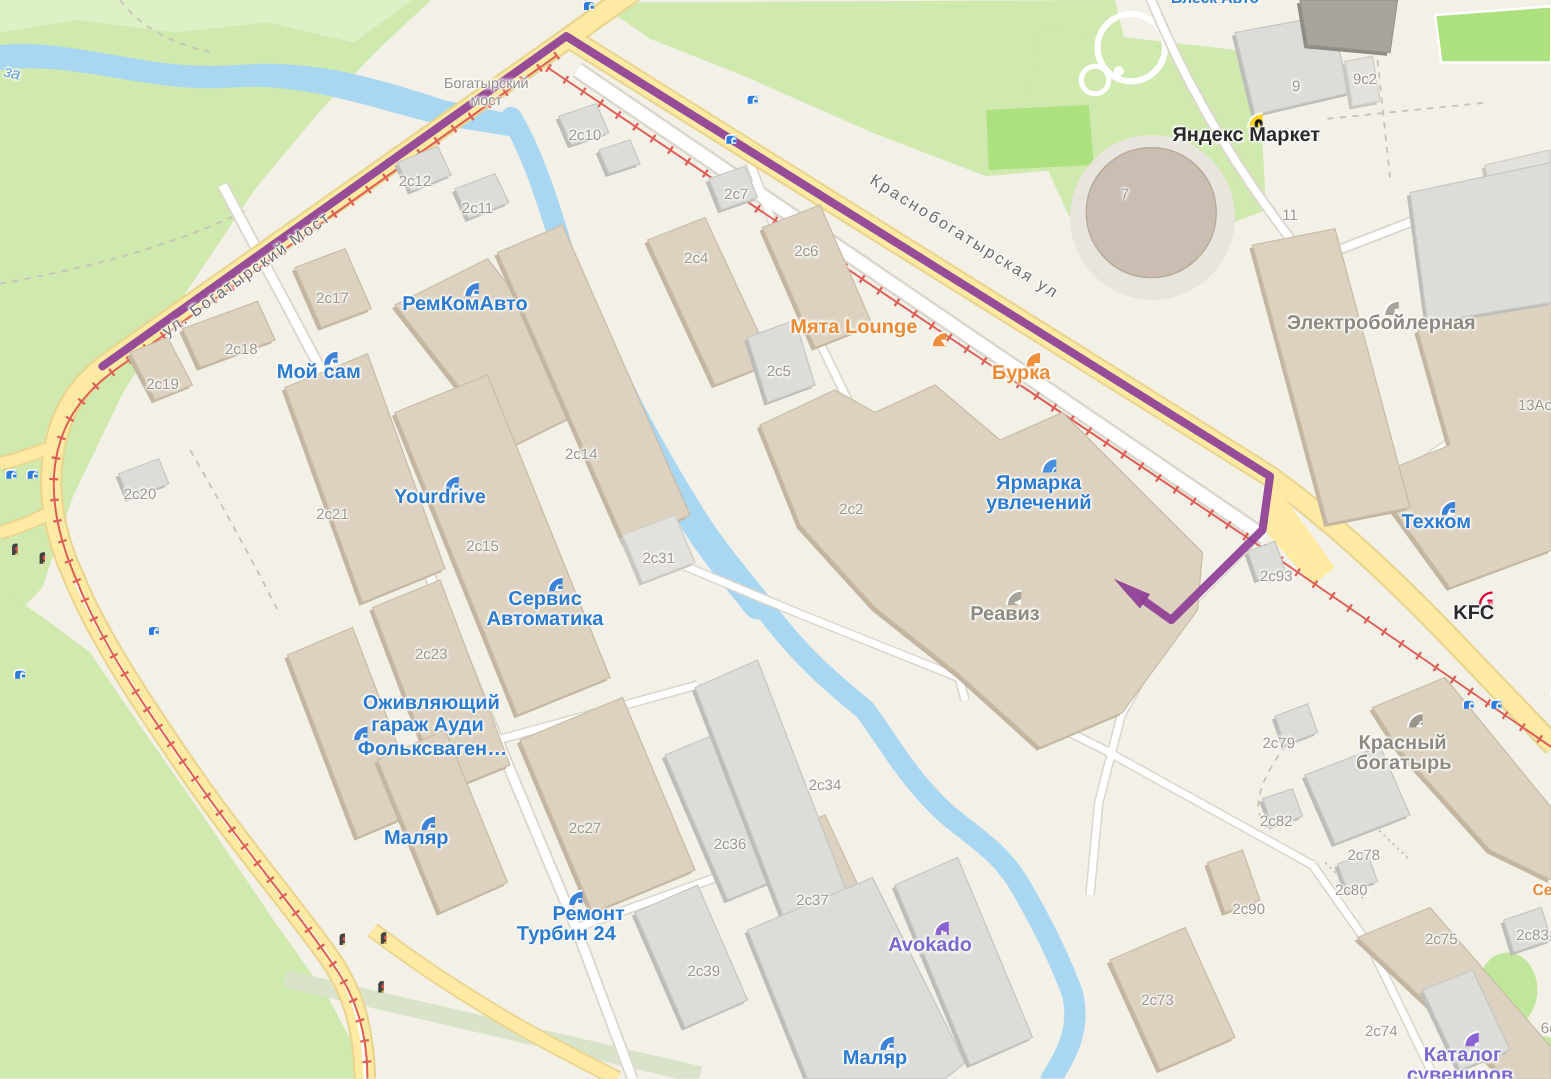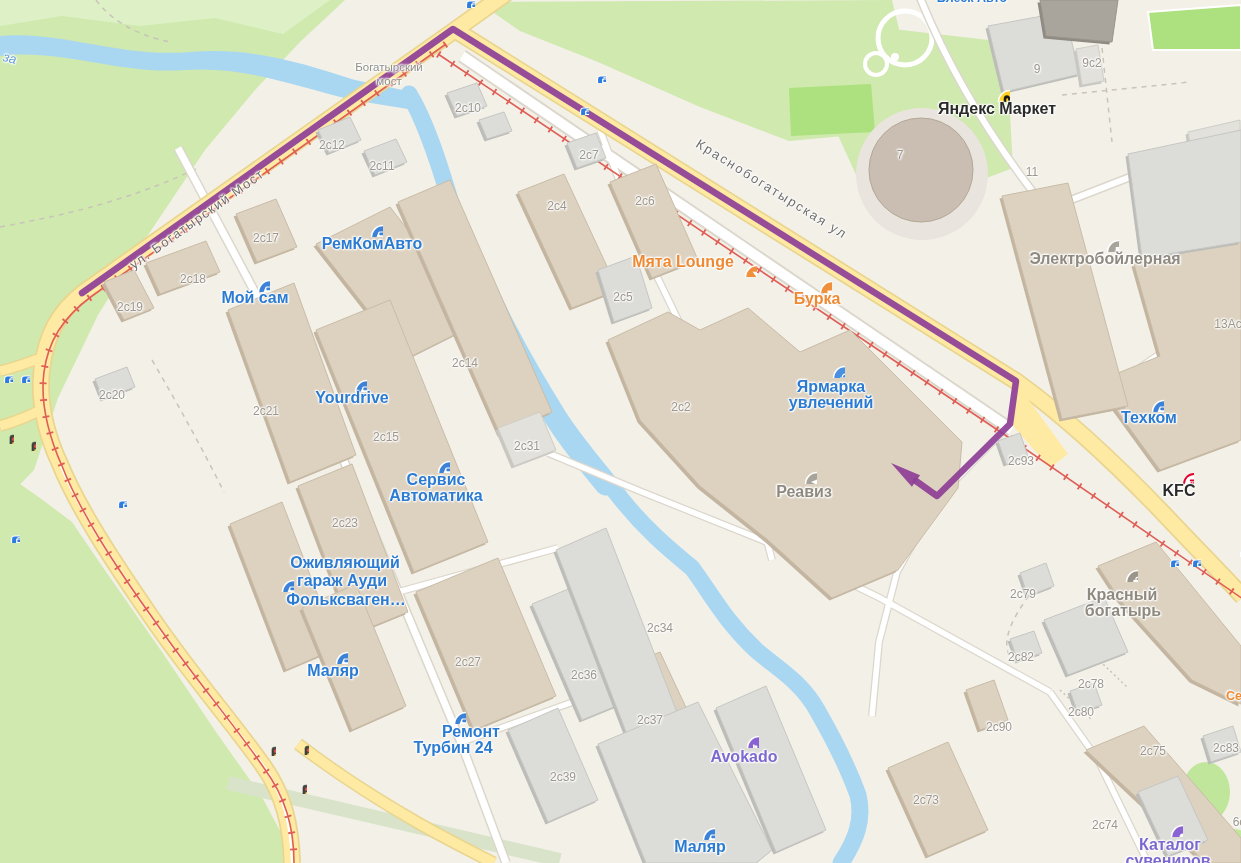--- a/index.html
+++ b/index.html
@@ -466,21 +466,21 @@
         <span class="lbl poi-line poi-purple" style="left: 1168px; top: 861px;">сувениров</span>
       </div>
       <span class="lbl " style="left: 197px; top: 219px; color: rgb(109, 109, 109); font-size: 13px; letter-spacing: 1.5px; transform: translate(-50%, -50%) rotate(-35.5deg);">ул. Богатырский Мост</span>
       <span class="lbl " style="left: 772px; top: 189px; color: rgb(109, 109, 109); font-size: 13px; letter-spacing: 2px; transform: translate(-50%, -50%) rotate(32deg);">Краснобогатырская ул</span>
       <span class="lbl " style="left: 389px; top: 67px; color: rgb(142, 142, 138); font-size: 11.5px;">Богатырский</span>
       <span class="lbl " style="left: 389px; top: 81px; color: rgb(142, 142, 138); font-size: 11.5px;">мост</span>
       <span class="lbl " style="left: 10px; top: 58px; color: rgb(100, 160, 214); font-size: 13px; font-style: italic; transform: translate(-50%, -50%) rotate(14deg);">за</span>
       <span class="lbl " style="left: 972px; top: -2px; color: rgb(43, 123, 210); font-size: 12.5px; font-weight: bold;">Блеск Авто</span>
       <span class="lbl " style="left: 1228px; top: 324px; color: rgb(156, 150, 140); font-size: 12px;">13Ас</span>
       <span class="lbl " style="left: 1239px; top: 822px; color: rgb(156, 150, 140); font-size: 12px;">6с</span>
-      <span class="lbl " style="left: 1234px; top: 696px; color: rgb(238, 138, 51); font-size: 12.5px; font-weight: bold;">Се</span>
+      <span class="lbl " style="left: 1234px; top: 712px; color: rgb(238, 138, 51); font-size: 12.5px; font-weight: bold;">Се</span>
     </div>
 <svg width="22" height="20" viewBox="-11 -10 22 20" class="transit-icon" style="position: absolute; left: 453px; top: -12px;">
       <use href="#sym-tram"></use>
     </svg>
     <svg width="22" height="20" viewBox="-11 -10 22 20" class="transit-icon" style="position: absolute; left: 584px; top: 63px;">
       <use href="#sym-tram"></use>
     </svg>
     <svg width="22" height="20" viewBox="-11 -10 22 20" class="transit-icon" style="position: absolute; left: 567px; top: 95px;">
       <use href="#sym-tram"></use>
     </svg>

